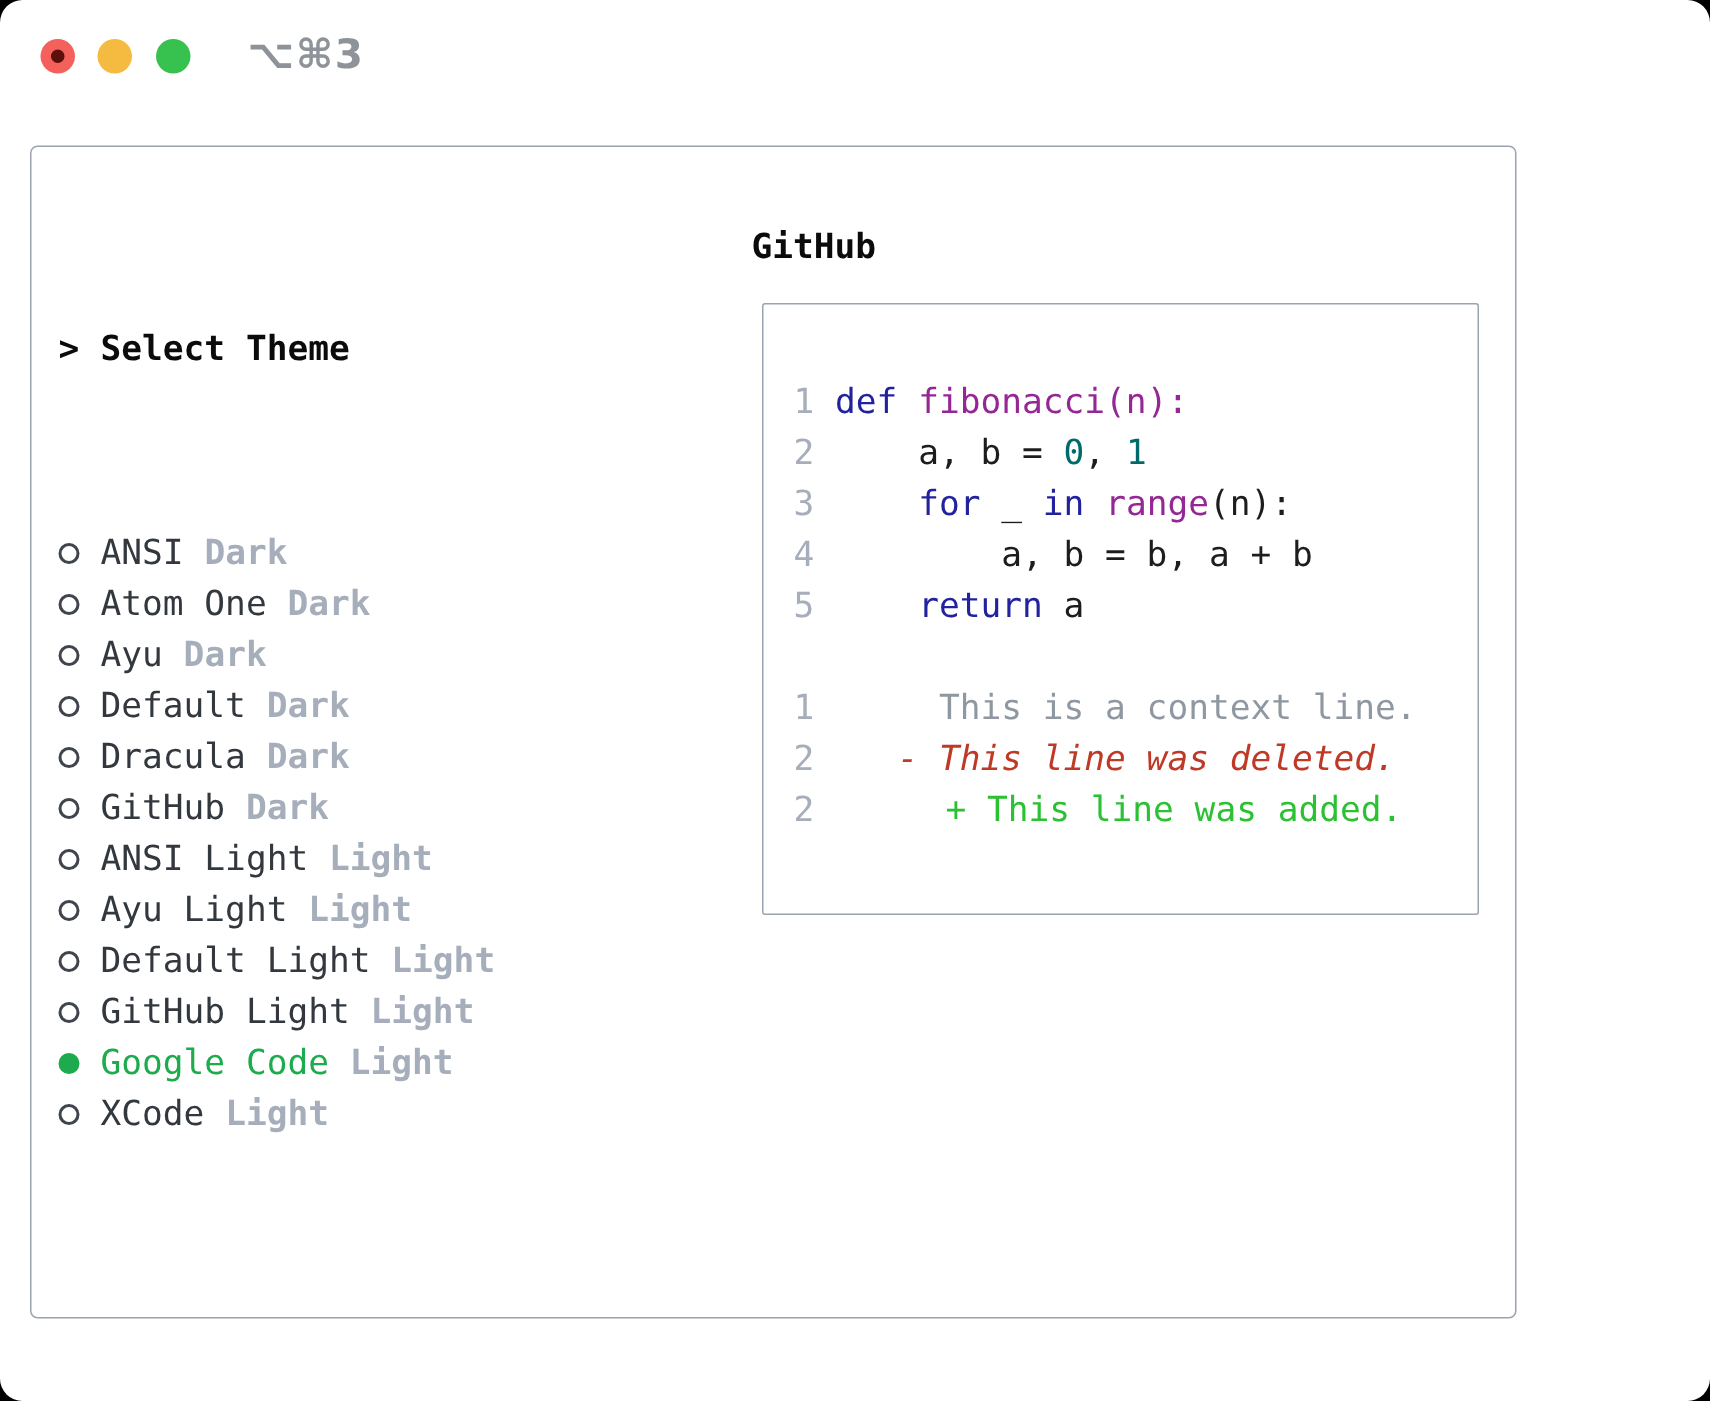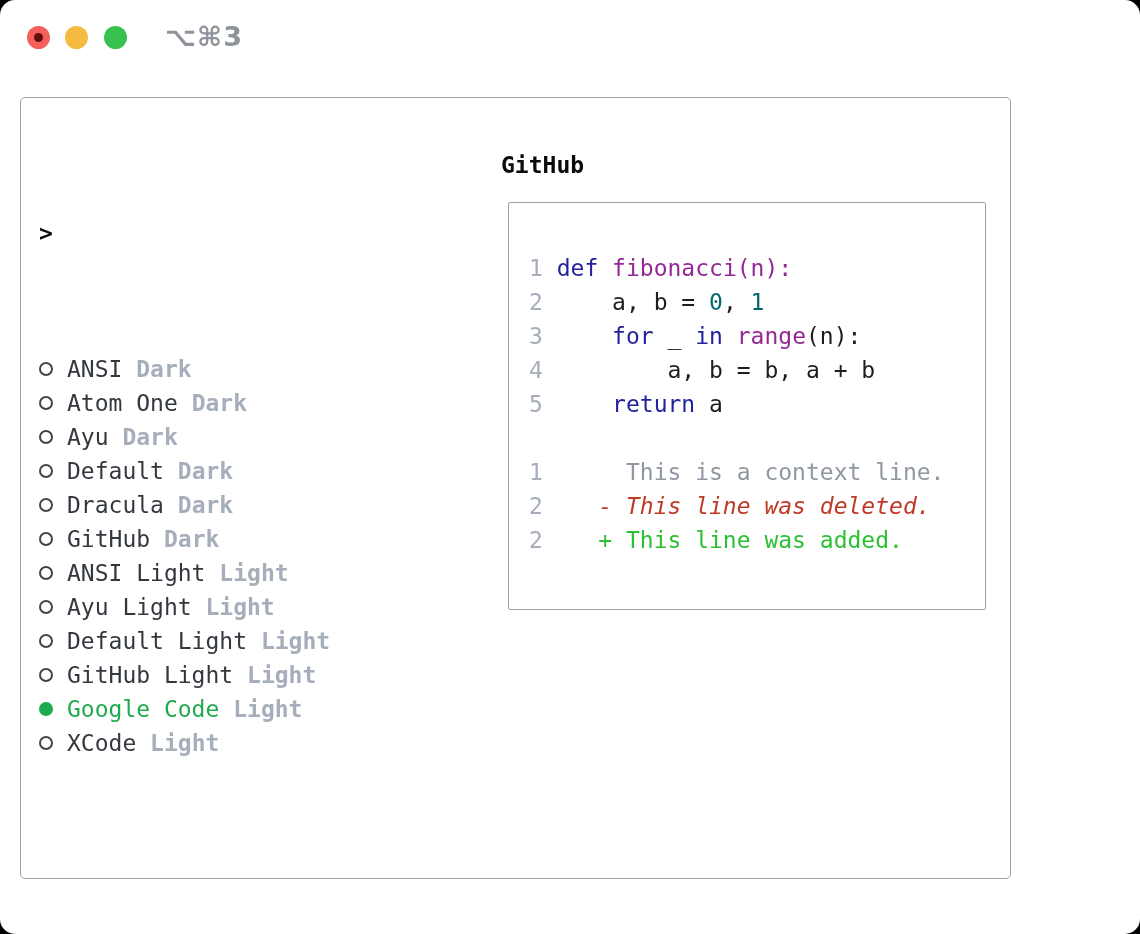--- a/index.html
+++ b/index.html
@@ -61,41 +61,41 @@
     font-size:23px;line-height:34px;white-space:pre;
   }
   .code-block .row{height:34px;display:block;line-height:34px;}
   .lnum{color:var(--linenum);}
   .tok-kwd{color:var(--syn-keyword);}
   .tok-typ{color:var(--syn-function);}
   .tok-lit{color:var(--syn-literal);}
   .tok-pln{color:var(--syn-plain);}
   .diff-context{color:var(--diff-context);}
   .diff-deleted{color:var(--diff-deleted);font-style:italic;}
-  .diff-added{color:var(--diff-added);}
+  .diff-added{color:var(--diff-added);margin-left:32px;}
 </style>
 </head>
 <body>
 
 <div class="window">
 
   <div class="titlebar">
     <div class="light red">
         <span class="dot"></span>
       </div>
     <div class="light yellow"></div>
     <div class="light green"></div>
     <div class="win-title">⌥⌘3</div>
   </div>
 
   <div class="panel">
 
     <div class="left-col">
       <div class="row">
-        <span class="caret">&gt;</span>
+        <span class="caret">&gt;</span><span class="heading">Select Theme</span>
       </div>
 
       <div id="theme-list"><div class="row"><span class="radio"></span><span class="opt-name">ANSI</span><span class="opt-name"> </span><span class="muted">Dark</span></div><div class="row"><span class="radio"></span><span class="opt-name">Atom One</span><span class="opt-name"> </span><span class="muted">Dark</span></div><div class="row"><span class="radio"></span><span class="opt-name">Ayu</span><span class="opt-name"> </span><span class="muted">Dark</span></div><div class="row"><span class="radio"></span><span class="opt-name">Default</span><span class="opt-name"> </span><span class="muted">Dark</span></div><div class="row"><span class="radio"></span><span class="opt-name">Dracula</span><span class="opt-name"> </span><span class="muted">Dark</span></div><div class="row"><span class="radio"></span><span class="opt-name">GitHub</span><span class="opt-name"> </span><span class="muted">Dark</span></div><div class="row"><span class="radio"></span><span class="opt-name">ANSI Light</span><span class="opt-name"> </span><span class="muted">Light</span></div><div class="row"><span class="radio"></span><span class="opt-name">Ayu Light</span><span class="opt-name"> </span><span class="muted">Light</span></div><div class="row"><span class="radio"></span><span class="opt-name">Default Light</span><span class="opt-name"> </span><span class="muted">Light</span></div><div class="row"><span class="radio"></span><span class="opt-name">GitHub Light</span><span class="opt-name"> </span><span class="muted">Light</span></div><div class="row"><span class="radio filled"></span><span class="opt-name selected">Google Code</span><span class="opt-name selected"> </span><span class="muted">Light</span></div><div class="row"><span class="radio"></span><span class="opt-name">XCode</span><span class="opt-name"> </span><span class="muted">Light</span></div></div>
 
       <div class="spacer"></div>
 
       
 
       
 

